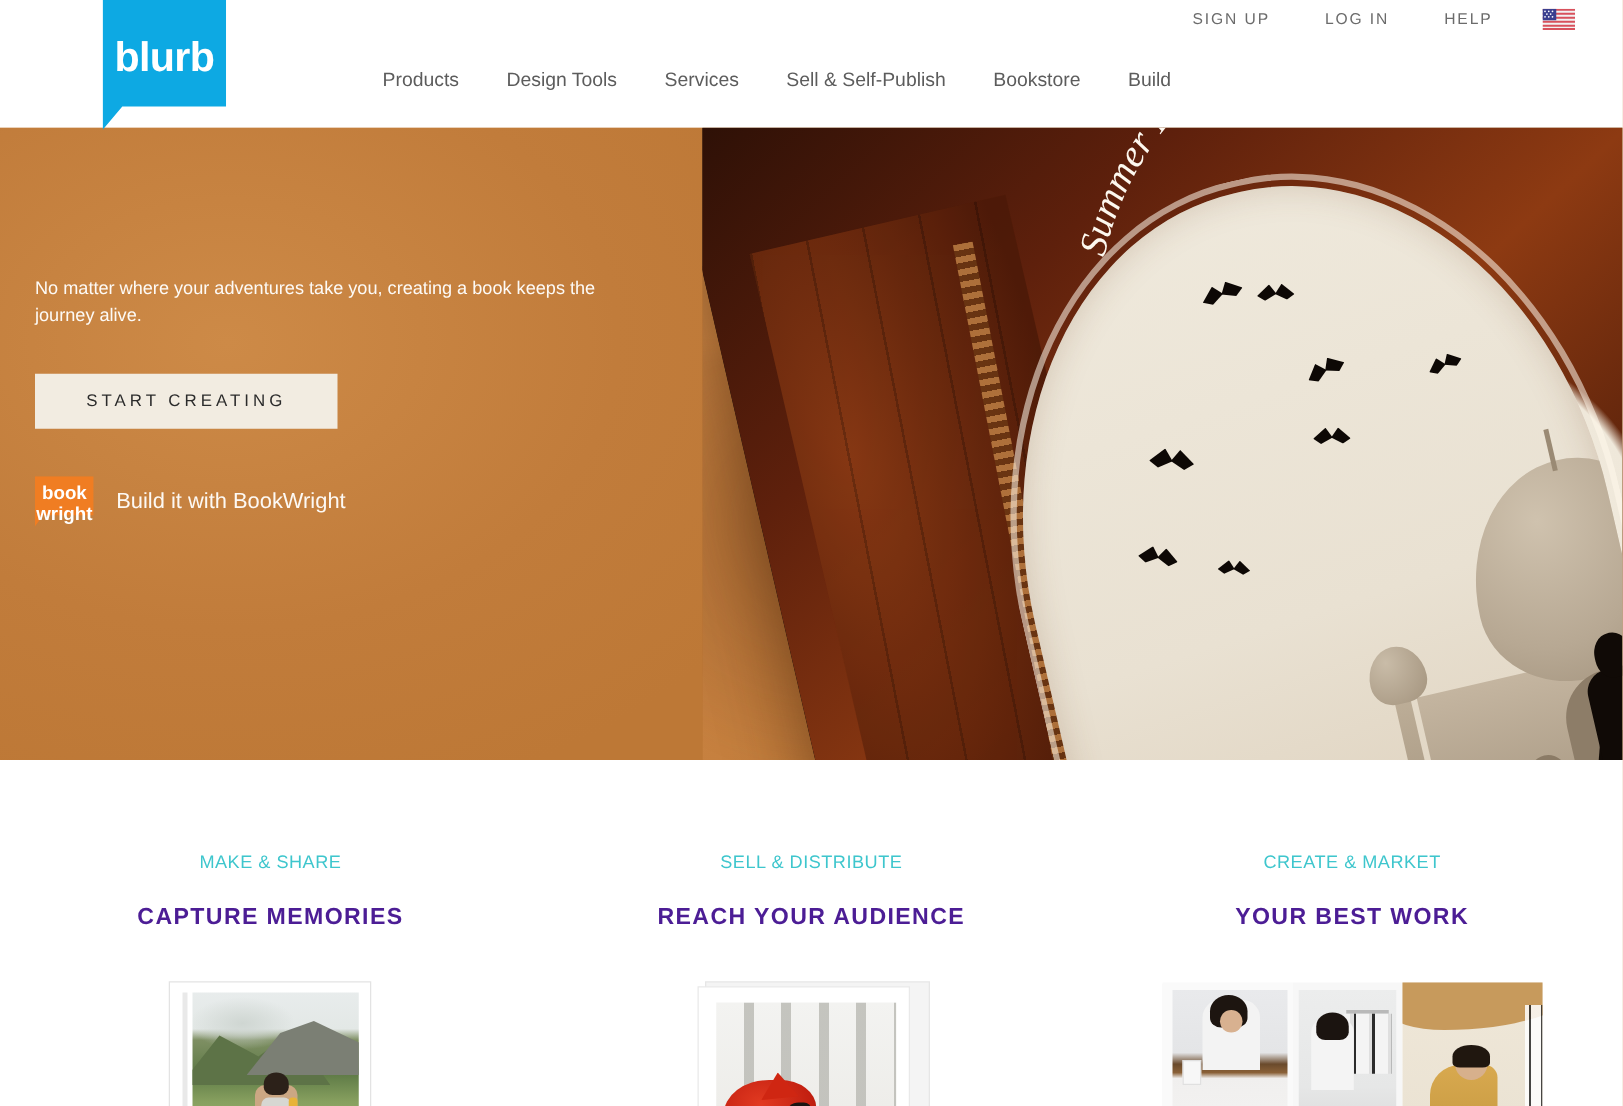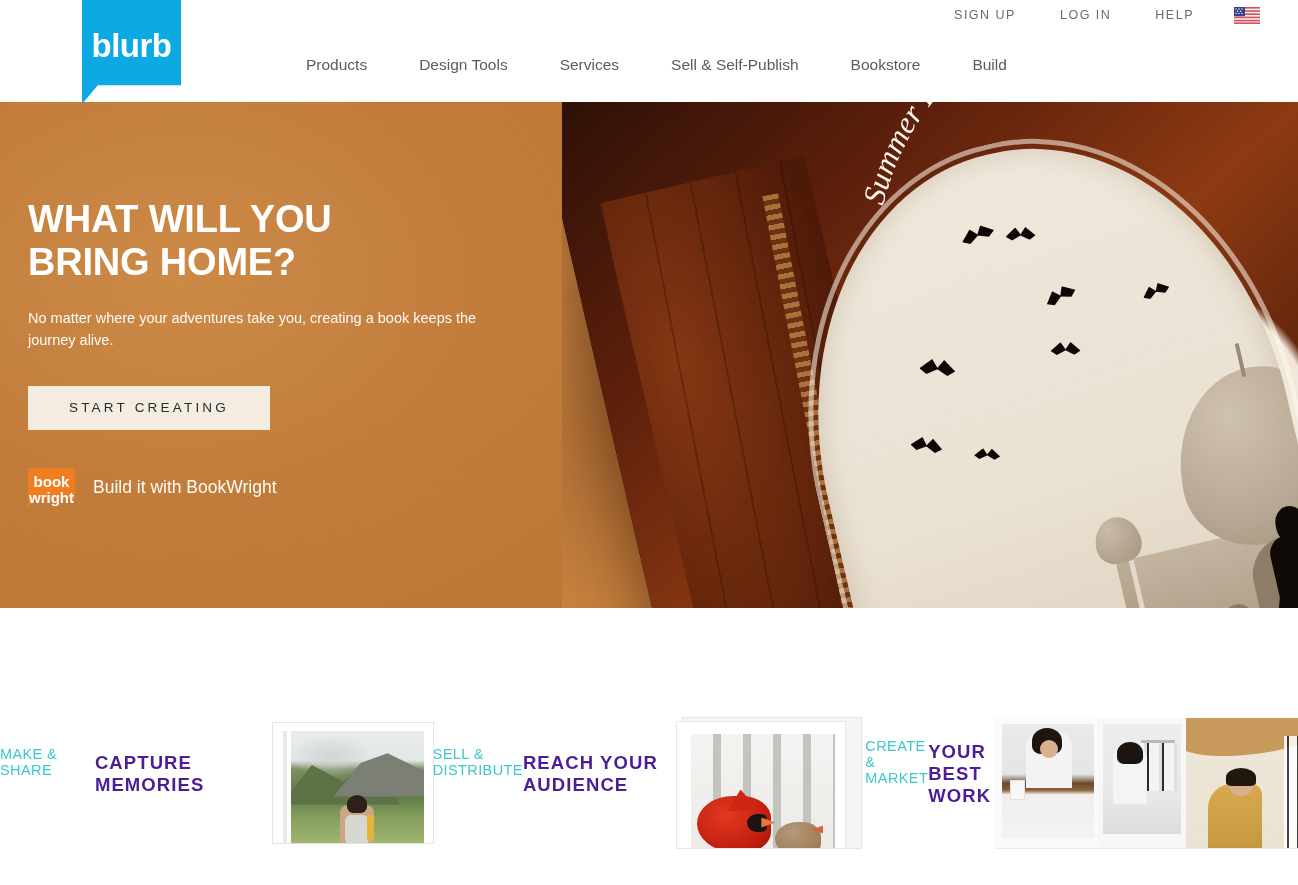--- a/index.html
+++ b/index.html
@@ -42,21 +42,21 @@
   .logo-word {
     position: absolute; left: 0; right: 0; top: 27px;
     text-align: center;
     font-size: 33px; font-weight: bold; color: #fff;
     letter-spacing: -0.5px;
     font-family: "Liberation Sans", sans-serif;
   }
 
   .main-nav {
     position: absolute; left: 306px; top: 56px;
-    display: flex; align-items: center; gap: 18px;
+    display: flex; align-items: center; gap: 4px;
   }
   .nav-link {
     font-size: 15.5px; color: #5c5c5c; text-decoration: none;
     padding: 0 34px 0 0; cursor: pointer; white-space: nowrap;
   }
   .nav-link:last-child { padding-right: 0; }
 
   .start-project-btn {
     position: absolute; right: 46px; top: 52px;
     width: 162px; height: 36px;
@@ -249,22 +249,22 @@
     font-size: 31px; fill: #fdf8ef; font-style: italic;
   }
 
   
   .features {
     position: absolute; top: 608px; left: 0; width: 1298px; height: 277px;
     background: #ffffff;
     display: flex;
   }
   .feature-col {
-    flex: 1 1 0; display: flex; align-items: center;
-    padding-top: 30px;
+    flex: 1 1 0; display: flex; flex-direction: column; align-items: center;
+    padding-top: 74px;
   }
   .feature-eyebrow {
     font-size: 14.5px; color: #3ec6cd; letter-spacing: 0.4px;
     text-transform: uppercase; cursor: pointer;
   }
   .feature-title {
     margin-top: 24px; font-size: 18.5px; font-weight: bold; color: #4c1d95;
     letter-spacing: 1.1px; text-transform: uppercase;
   }
   .feature-art { margin-top: 42px; position: relative; }
@@ -553,24 +553,20 @@
             <path id="arcpath" d="M 8,150 A 260,260 0 0 1 402,34" fill="none"></path>
           </defs>
           <text>
             <textPath href="#arcpath" startOffset="4%" aria-label="Summer In India">Summer In India</textPath>
           </text>
         </svg>
       </div>
     </div>
 
     <div class="hero-copy">
-      <h1 class="hero-title">
-        <span>WHAT WILL YOU</span><br>
-        <span>BRING HOME?</span>
-      </h1>
       <p class="hero-sub">No matter where your adventures take you, creating a book keeps the journey alive.</p>
       <button class="start-creating-btn">START CREATING</button>
 
       <div class="bookwright-row">
         <div class="bw-badge">
           <div class="bw-shape"></div>
           <div class="bw-shape-text">
             <span>book</span><br>
             <span>wright</span>
           </div>

